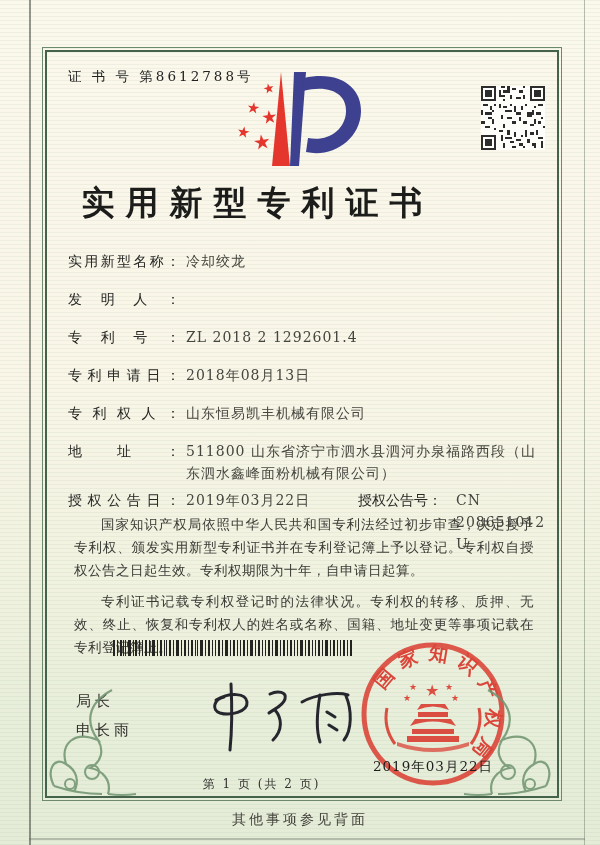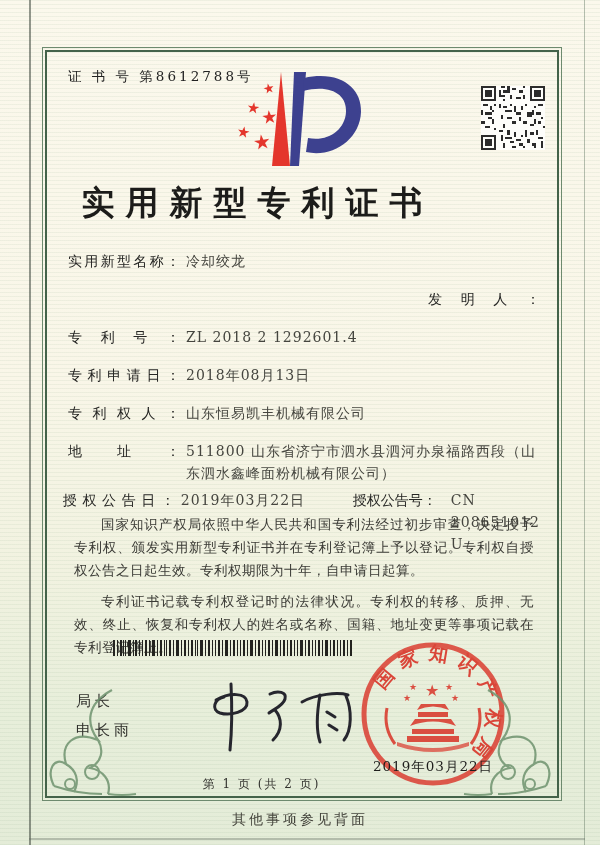--- a/index.html
+++ b/index.html
@@ -39,21 +39,21 @@
   .qr{position:absolute;left:481px;top:86px;width:64px;height:64px;background:#fdfdfa;}
   .qr svg{width:100%;height:100%;display:block;}
 
   .title{
     position:absolute;left:42px;top:181px;width:420px;
     text-align:center;font-size:33px;font-weight:600;
     letter-spacing:11px;color:#1c1c1a;white-space:nowrap;text-indent:11px;
   }
 
   .fields{position:absolute;left:68px;top:250px;width:472px;font-size:14px;}
-  .row{display:flex;line-height:22px;margin-bottom:16px;justify-content:flex-end;}
+  .row{display:flex;line-height:22px;margin-bottom:16px;}
   .flabel{flex:0 0 112px;text-align:justify;text-align-last:justify;color:#262624;}
   .fvalue{flex:1;letter-spacing:1px;color:#45453f;padding-left:6px;}
   .row-address{margin-bottom:5px;}
   .row-grant .fvalue{flex:0 0 172px;}
   .row-grant .flabel2{flex:0 0 92px;color:#262624;}
   .row-grant .fvalue2{flex:1;letter-spacing:1px;color:#45453f;padding-left:6px;}
 
   .paras{
     position:absolute;left:66px;top:505px;width:476px;
     font-size:13.5px;line-height:23px;color:#3a3a35;

